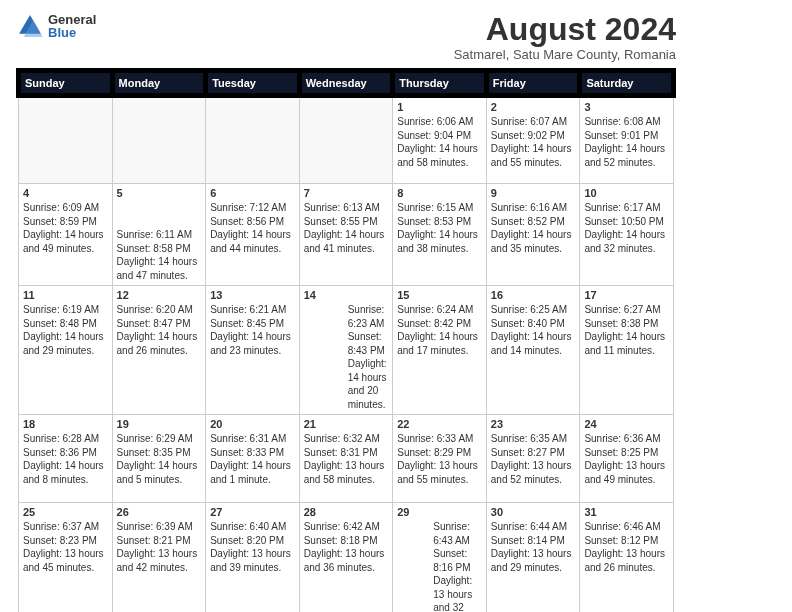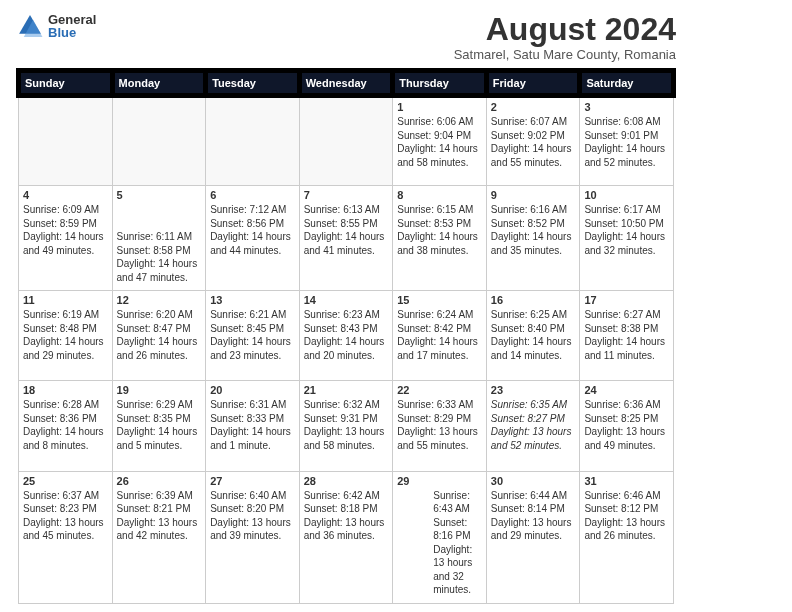--- a/index.html
+++ b/index.html
@@ -232,21 +232,21 @@
           </td>
           <td>
             <span class="day-num">13</span>
             <div class="day-info" style="white-space: pre-line;">Sunrise: 6:21 AM
 Sunset: 8:45 PM
 Daylight: 14 hours
 and 23 minutes.</div>
           </td>
           <td>
             <span class="day-num">14</span>
-            <div class="day-info" style="white-space: pre-line;">Sunrise: 6:23 AM
+            <div class="day-info" style="white-space: pre-line; margin-left: 44px;">Sunrise: 6:23 AM
 Sunset: 8:43 PM
 Daylight: 14 hours
 and 20 minutes.</div>
           </td>
           <td>
             <span class="day-num">15</span>
             <div class="day-info" style="white-space: pre-line;">Sunrise: 6:24 AM
 Sunset: 8:42 PM
 Daylight: 14 hours
 and 17 minutes.</div>
@@ -284,34 +284,34 @@
           <td>
             <span class="day-num">20</span>
             <div class="day-info" style="white-space: pre-line;">Sunrise: 6:31 AM
 Sunset: 8:33 PM
 Daylight: 14 hours
 and 1 minute.</div>
           </td>
           <td>
             <span class="day-num">21</span>
             <div class="day-info" style="white-space: pre-line;">Sunrise: 6:32 AM
-Sunset: 9:31 PM
+Sunset: 8:31 PM
 Daylight: 13 hours
 and 58 minutes.</div>
           </td>
           <td>
             <span class="day-num">22</span>
             <div class="day-info" style="white-space: pre-line;">Sunrise: 6:33 AM
 Sunset: 8:29 PM
 Daylight: 13 hours
 and 55 minutes.</div>
           </td>
           <td>
             <span class="day-num">23</span>
-            <div class="day-info" style="white-space: pre-line; font-style: italic;">Sunrise: 6:35 AM
+            <div class="day-info" style="white-space: pre-line;">Sunrise: 6:35 AM
 Sunset: 8:27 PM
 Daylight: 13 hours
 and 52 minutes.</div>
           </td>
           <td>
             <span class="day-num">24</span>
             <div class="day-info" style="white-space: pre-line;">Sunrise: 6:36 AM
 Sunset: 8:25 PM
 Daylight: 13 hours
 and 49 minutes.</div>

